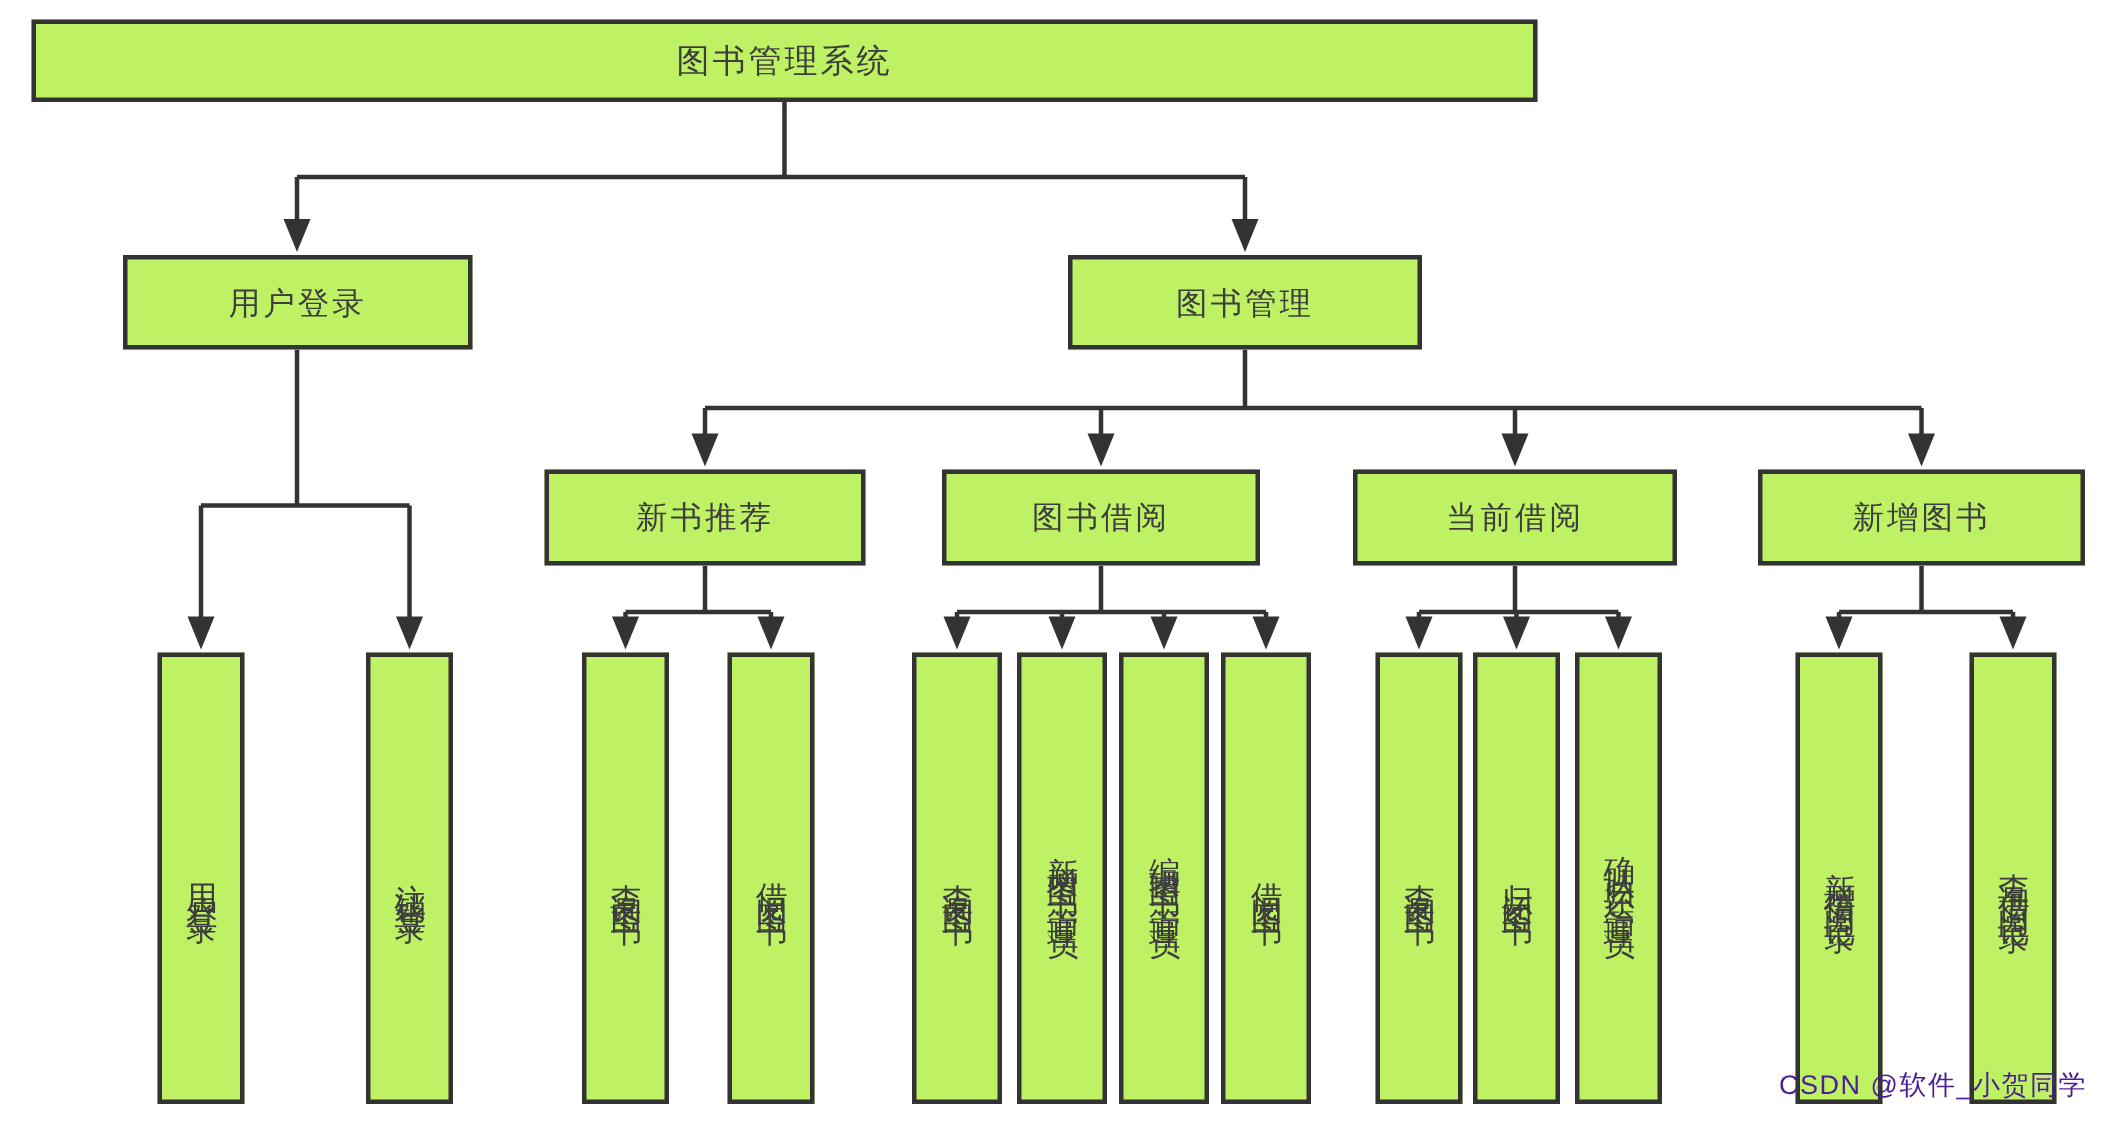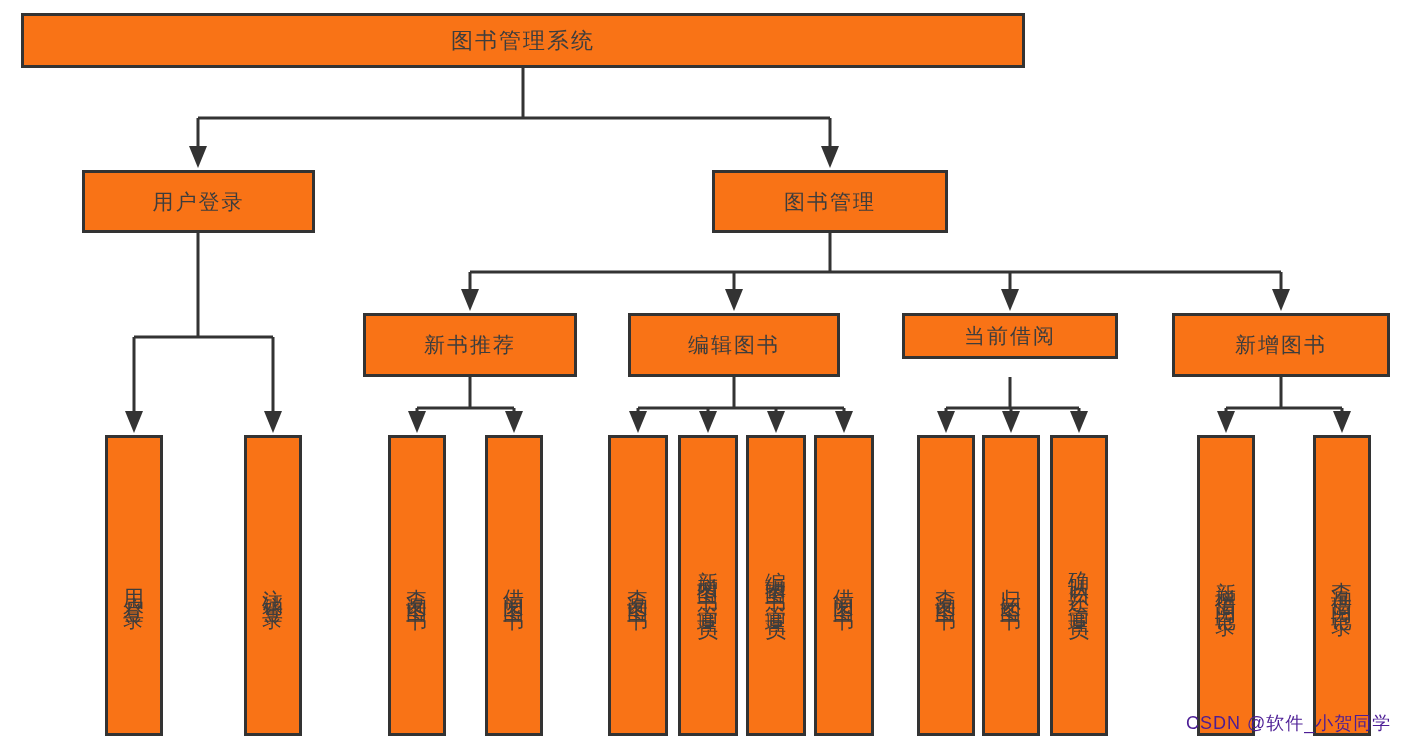--- a/index.html
+++ b/index.html
@@ -17,21 +17,21 @@
   }
   .wires {
     position: absolute;
     left: 0; top: 0;
     width: 1405px;
     height: 747px;
   }
   .box {
     position: absolute;
     box-sizing: border-box;
-    background: #f97316;
+    background: #bef264;
     border: 3px solid #333333;
     color: #3d3d3d;
     display: flex;
     align-items: center;
     justify-content: center;
     text-align: center;
   }
   .h-box {
     font-size: 21px;
     letter-spacing: 2px;
@@ -92,22 +92,22 @@
       <polygon points="1333,411 1351,411 1342,433"></polygon>
     </g>
   </svg>
 
   <div class="box root-box" style="left:21px; top:13px; width:1004px; height:55px">图书管理系统</div>
 
   <div class="box h-box" style="left:82px; top:170px; width:233px; height:63px">用户登录</div>
   <div class="box h-box" style="left:712px; top:170px; width:236px; height:63px">图书管理</div>
 
   <div class="box h-box" style="left:363px; top:313px; width:214px; height:64px">新书推荐</div>
-  <div class="box h-box" style="left:628px; top:313px; width:212px; height:64px">编辑图书</div>
-  <div class="box h-box" style="left:902px; top:313px; width:216px; height:46px">当前借阅</div>
+  <div class="box h-box" style="left:628px; top:313px; width:212px; height:64px">图书借阅</div>
+  <div class="box h-box" style="left:902px; top:313px; width:216px; height:64px">当前借阅</div>
   <div class="box h-box" style="left:1172px; top:313px; width:218px; height:64px">新增图书</div>
 
   <div class="box leaf" style="left:105px; top:435px; width:58px; height:301px">用户登录</div>
   <div class="box leaf" style="left:244px; top:435px; width:58px; height:301px">注销登录</div>
 
   <div class="box leaf" style="left:388px; top:435px; width:58px; height:301px">查询图书</div>
   <div class="box leaf" style="left:485px; top:435px; width:58px; height:301px">借阅图书</div>
 
   <div class="box leaf" style="left:608px; top:435px; width:60px; height:301px">查询图书</div>
   <div class="box leaf" style="left:678px; top:435px; width:60px; height:301px">新增图书（管理员）</div>

